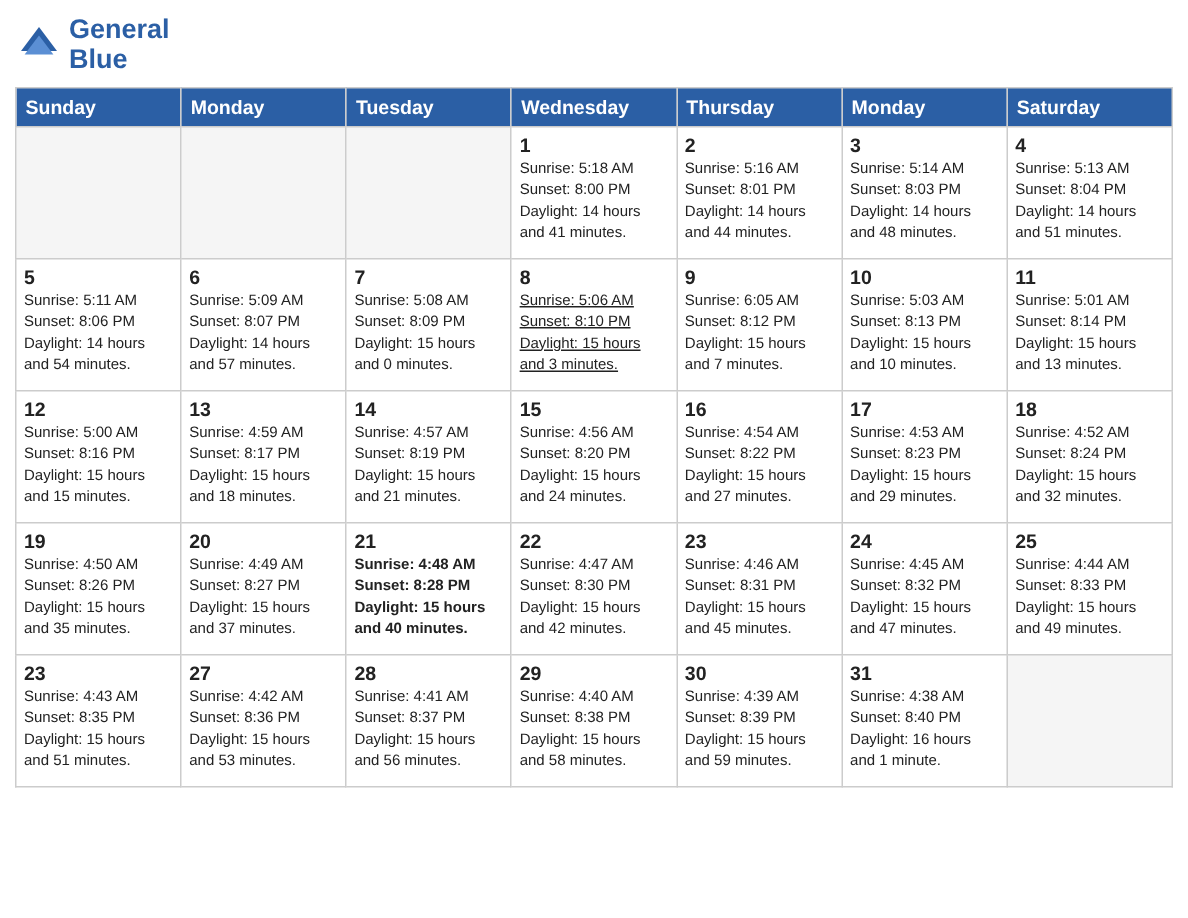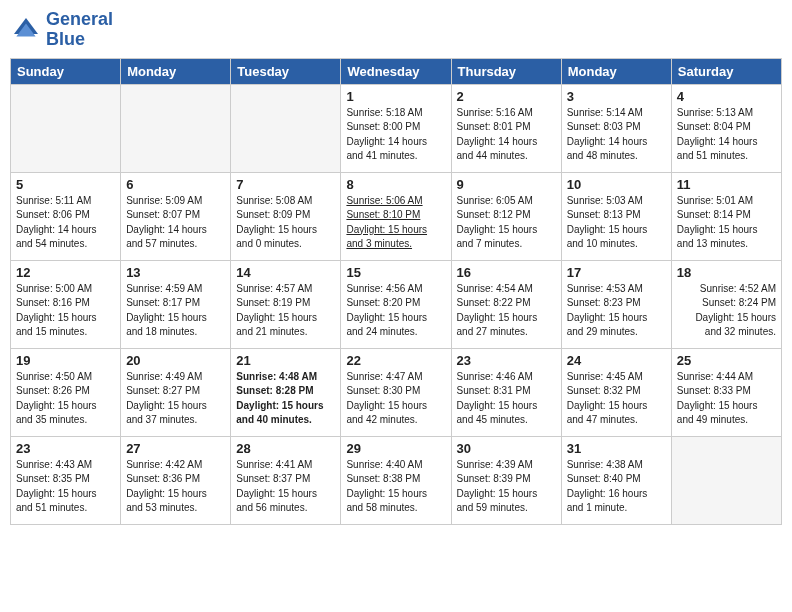--- a/index.html
+++ b/index.html
@@ -238,21 +238,21 @@
         </td>
         <td>
           <div class="day-number">17</div>
           <div class="day-info" style="white-space: pre-line;">Sunrise: 4:53 AM
 Sunset: 8:23 PM
 Daylight: 15 hours
 and 29 minutes.</div>
         </td>
         <td>
           <div class="day-number">18</div>
-          <div class="day-info" style="white-space: pre-line; text-align: right;">Sunrise: 4:52 AM
+          <div class="day-info" style="white-space: pre-line;">Sunrise: 4:52 AM
 Sunset: 8:24 PM
 Daylight: 15 hours
 and 32 minutes.</div>
         </td>
       </tr>
       <tr>
         <td>
           <div class="day-number">19</div>
           <div class="day-info" style="white-space: pre-line;">Sunrise: 4:50 AM
 Sunset: 8:26 PM

